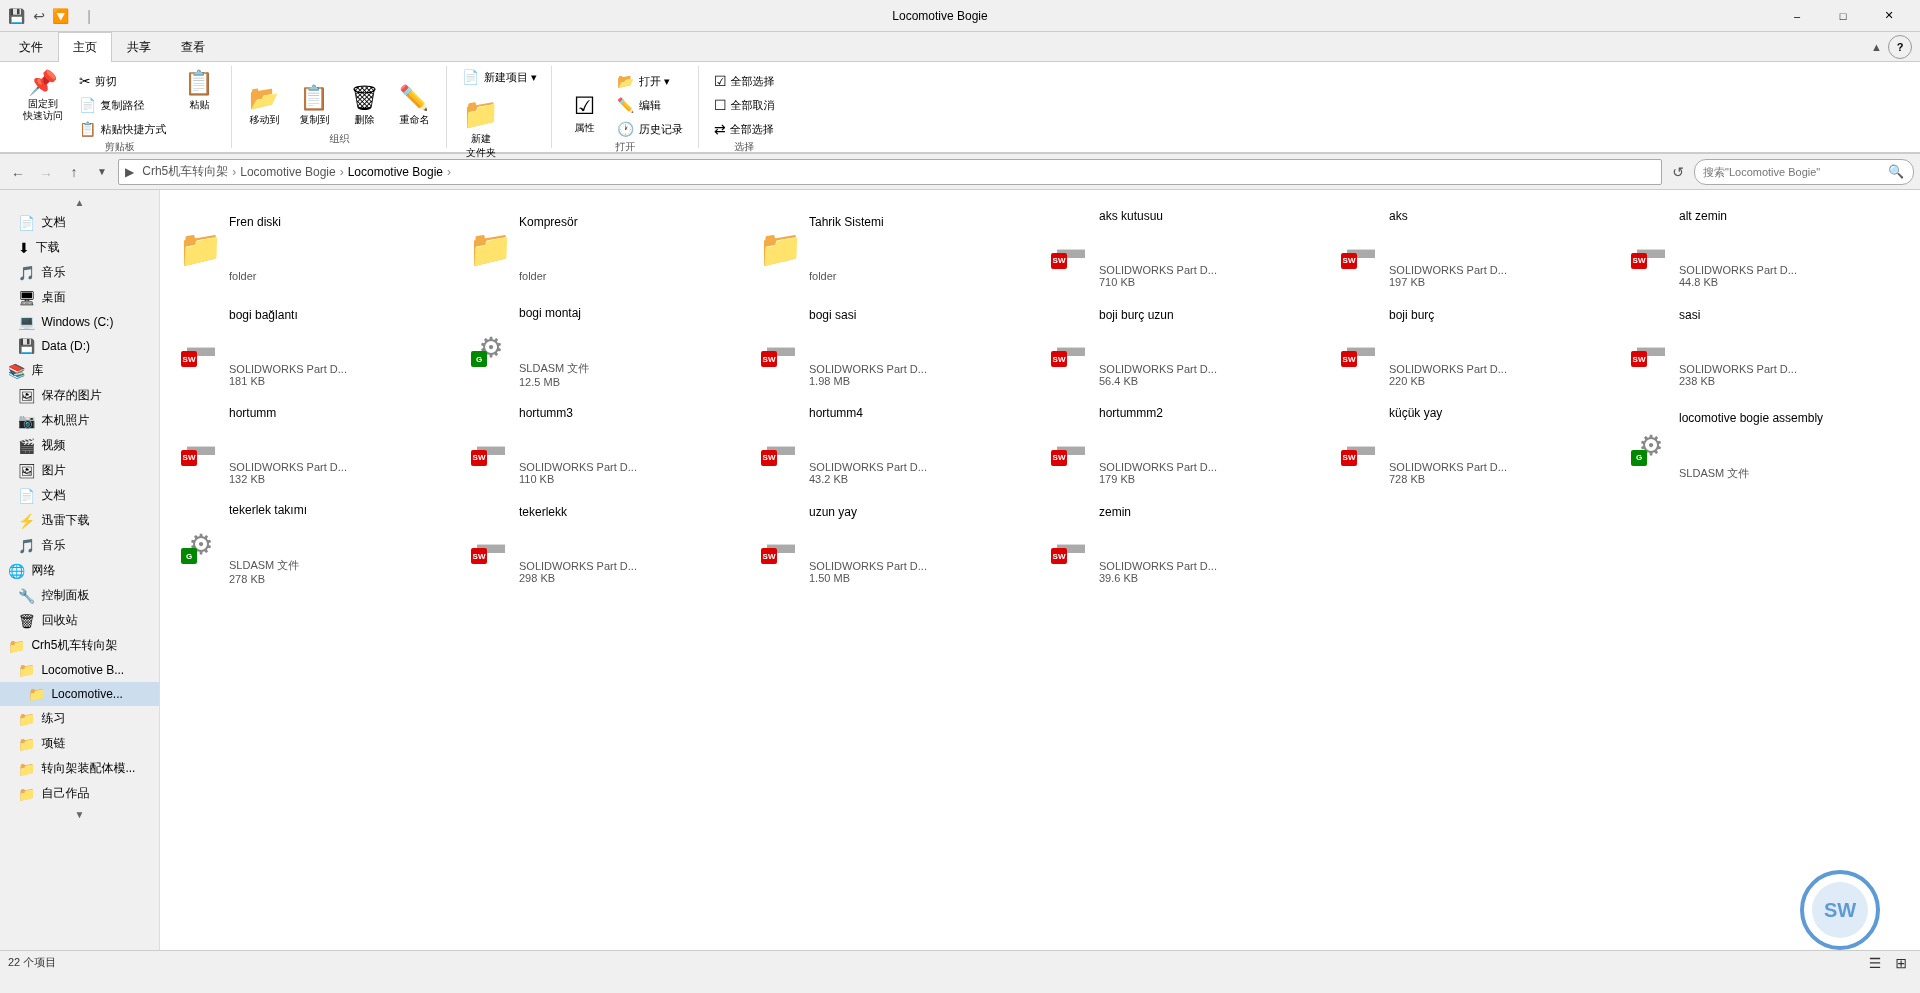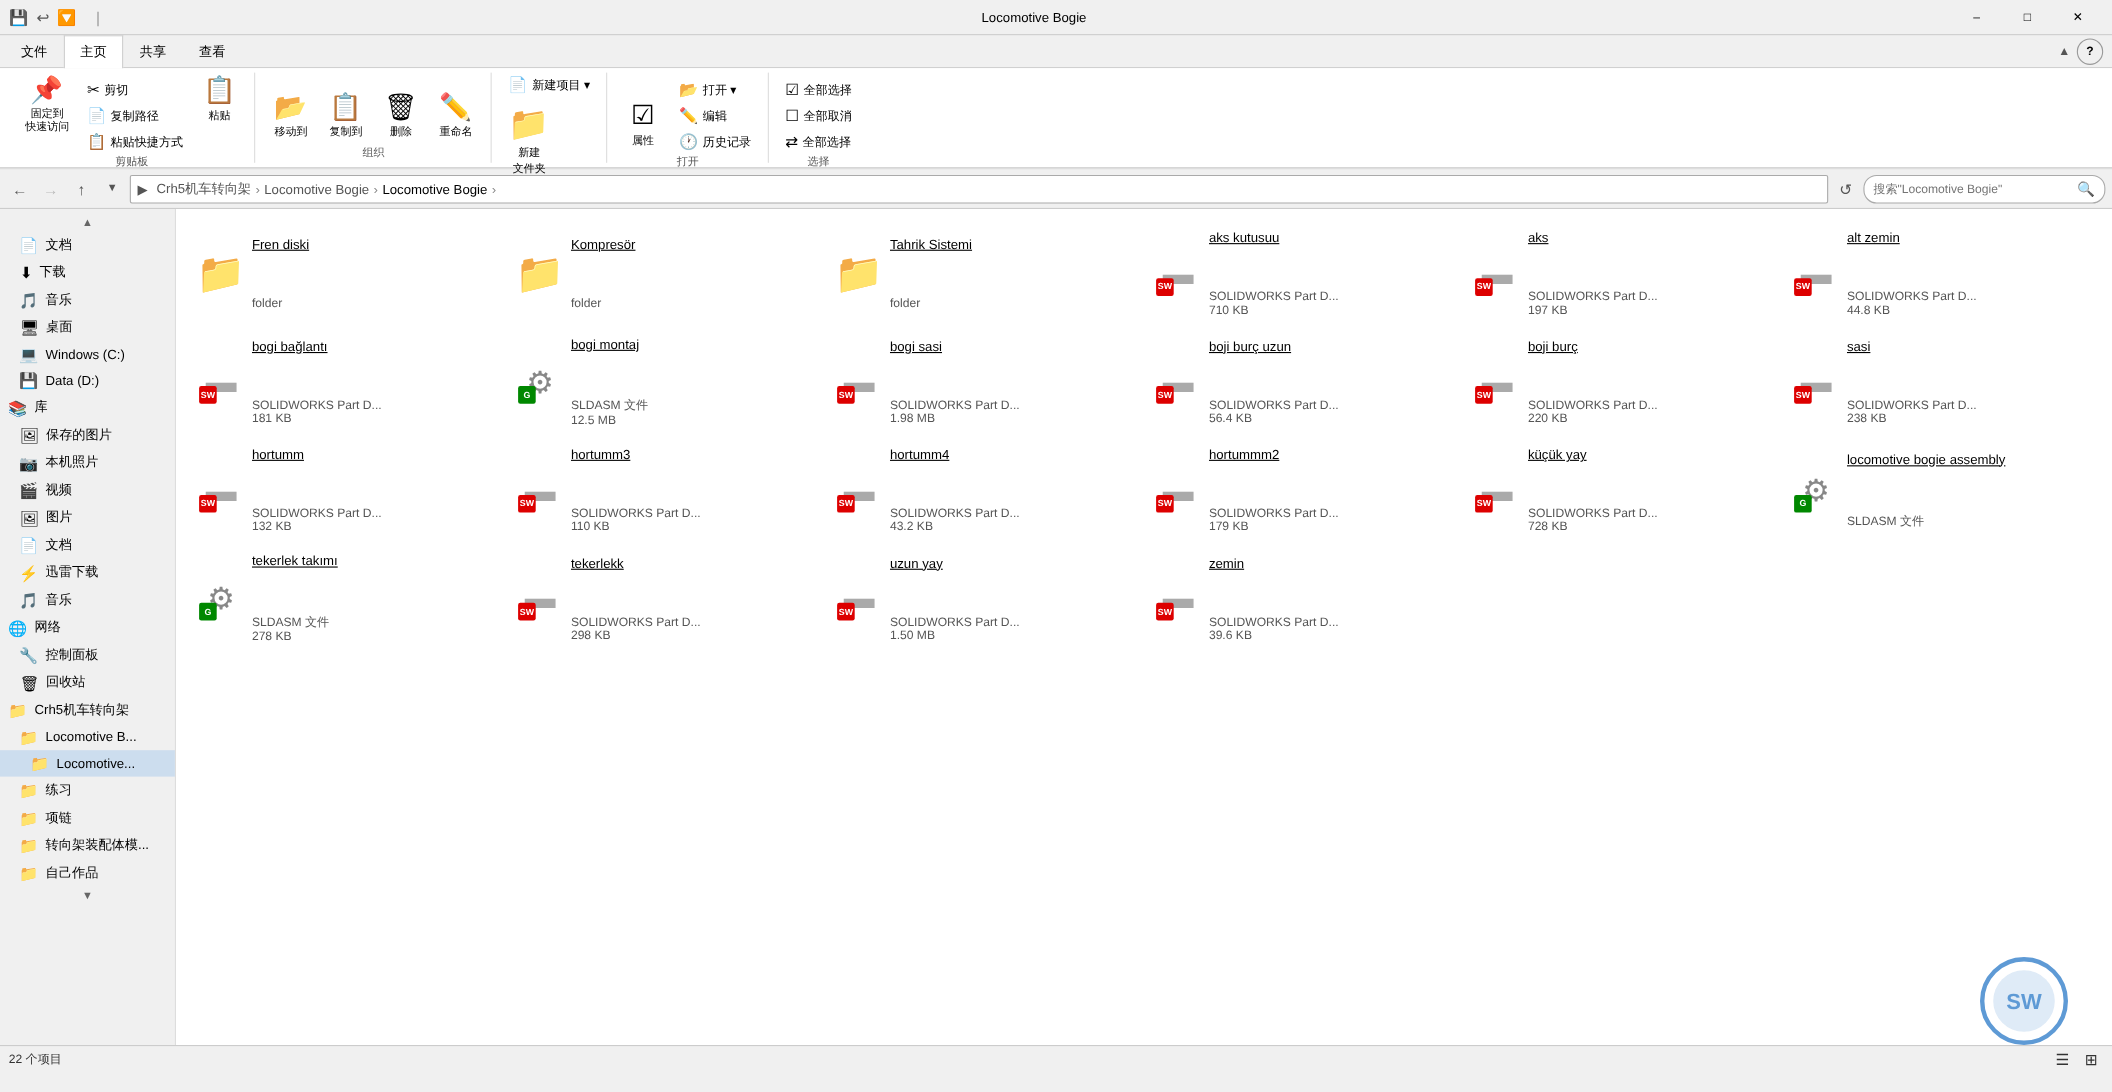--- a/index.html
+++ b/index.html
@@ -232,21 +232,21 @@
       border-radius: 2px; font-weight: bold;
     }
     .file-thumb .sw-badge-green {
       position: absolute; bottom: 0; left: 0;
       width: 16px; height: 16px;
       background: #080; color: #fff; font-size: 8px;
       display: flex; align-items: center; justify-content: center;
       border-radius: 2px; font-weight: bold;
     }
     .file-info { flex: 1; min-width: 0; }
-    .file-name { font-size: 12px; font-weight: 500; overflow: hidden; text-overflow: ellipsis; white-space: nowrap; text-decoration: underline; }
+    .file-name { font-size: 12px; font-weight: 500; overflow: hidden; text-overflow: ellipsis; white-space: nowrap; }
     .file-type { font-size: 11px; color: #555; overflow: hidden; text-overflow: ellipsis; white-space: nowrap; margin-top: 41px; }
     .file-size { font-size: 11px; color: #555; }
 
     
     #statusbar {
       height: 24px;
       background: #f0f0f0;
       border-top: 1px solid #ccc;
       display: flex;
       align-items: center;

